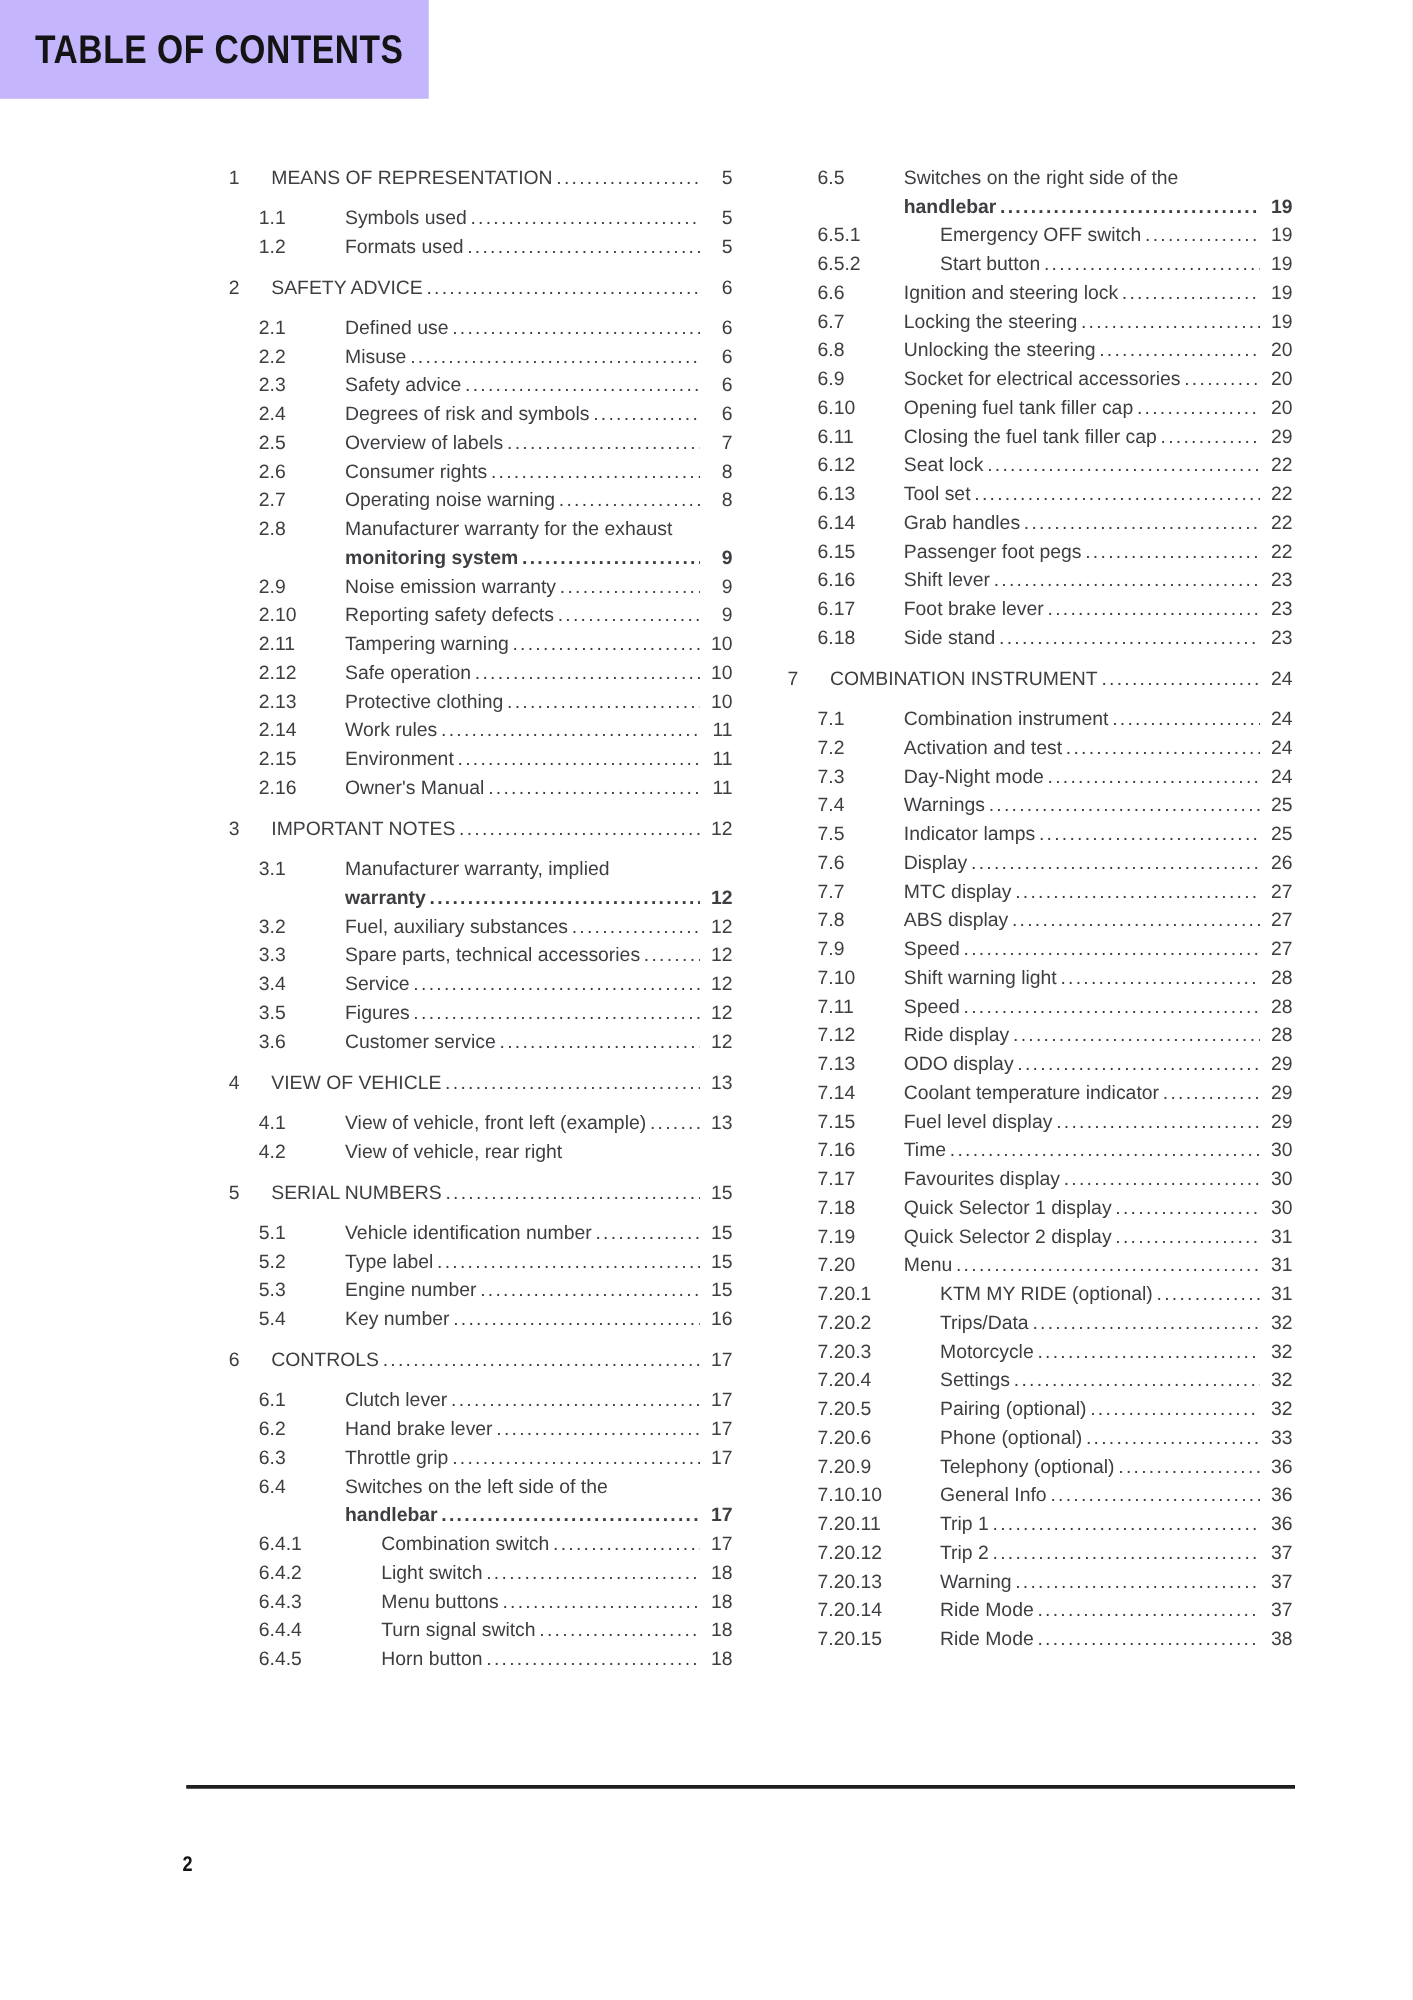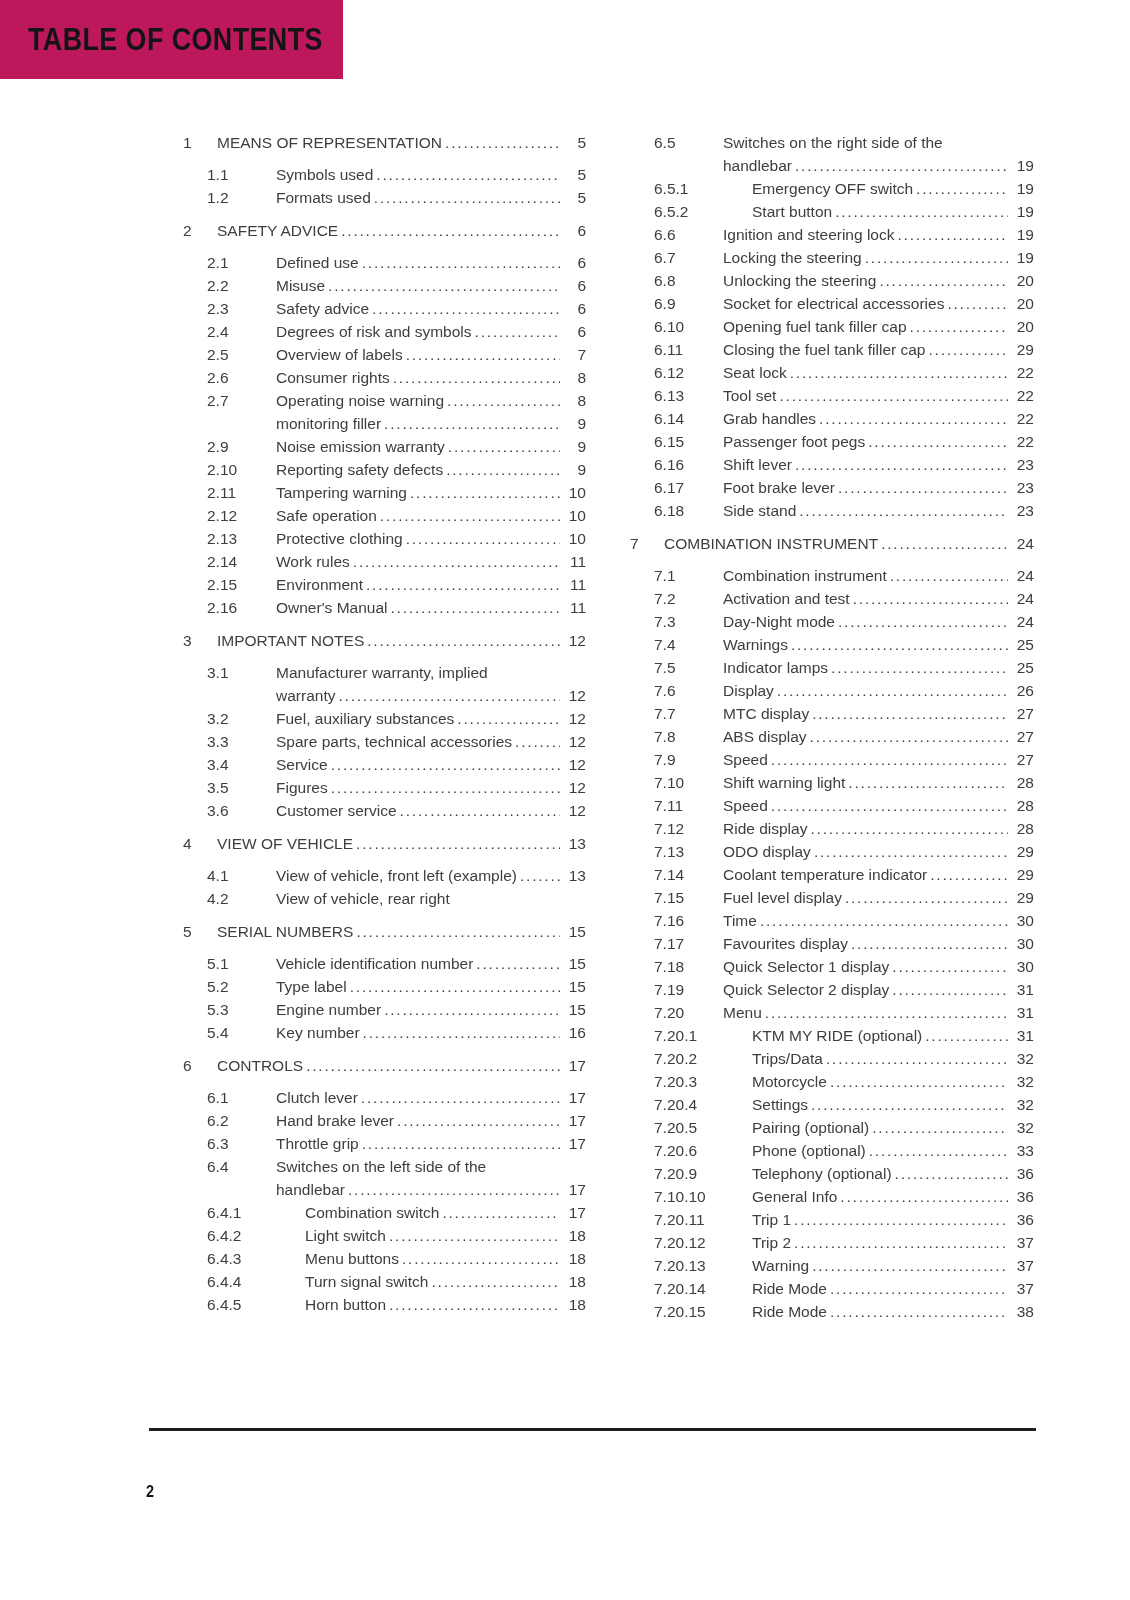--- a/index.html
+++ b/index.html
@@ -10,21 +10,21 @@
     background: #ffffff;
     font-family: "Liberation Sans", sans-serif;
     color: #3e3e42;
     overflow: hidden;
   }
   
   .header-box {
     position: absolute;
     left: 0; top: 0;
     width: 343px; height: 79px;
-    background: #be185d;
+    background: #c4b5fd;
     text-align: center;
   }
   .header-title {
     position: absolute;
     left: 28px; top: 21px;
     font-size: 32px;
     font-weight: 700;
     color: #141414;
     white-space: nowrap;
     display: inline-block;
@@ -48,21 +48,21 @@
     align-items: baseline;
     height: 23px;
     line-height: 23px;
     white-space: nowrap;
   }
   .enum { flex: none; }
   .lvl1 .enum { width: 34px; }
   .lvl2 .row, .lvl3 .row { padding-left: 24px; }
   .lvl2 .enum { width: 69px; }
   .lvl3 .enum { width: 98px; }
-  .lvl2 .row.cont { padding-left: 93px; }
+  .lvl2 .row.cont { padding-left: 93px; font-weight: bold; }
   .etext { flex: none; }
   .leader {
     flex: 1 1 auto;
     min-width: 8px;
     overflow: hidden;
     white-space: nowrap;
     margin: 0 6px 0 3px;
     align-self: baseline;
   }
   .leader::before {
@@ -184,22 +184,26 @@
       </div>
       <div class="entry lvl2">
         <div class="row">
           <span class="enum">2.7</span>
           <span class="etext">Operating noise warning</span>
           <span class="leader"></span>
           <span class="epage">8</span>
         </div>
       </div>
       <div class="entry lvl2">
+        <div class="row">
+          <span class="enum">2.8</span>
+          <span class="etext">Manufacturer warranty for the exhaust</span>
+        </div>
         <div class="row cont">
-          <span class="etext">monitoring filler</span>
+          <span class="etext">monitoring system</span>
           <span class="leader"></span>
           <span class="epage">9</span>
         </div>
       </div>
       <div class="entry lvl2">
         <div class="row">
           <span class="enum">2.9</span>
           <span class="etext">Noise emission warranty</span>
           <span class="leader"></span>
           <span class="epage">9</span>

